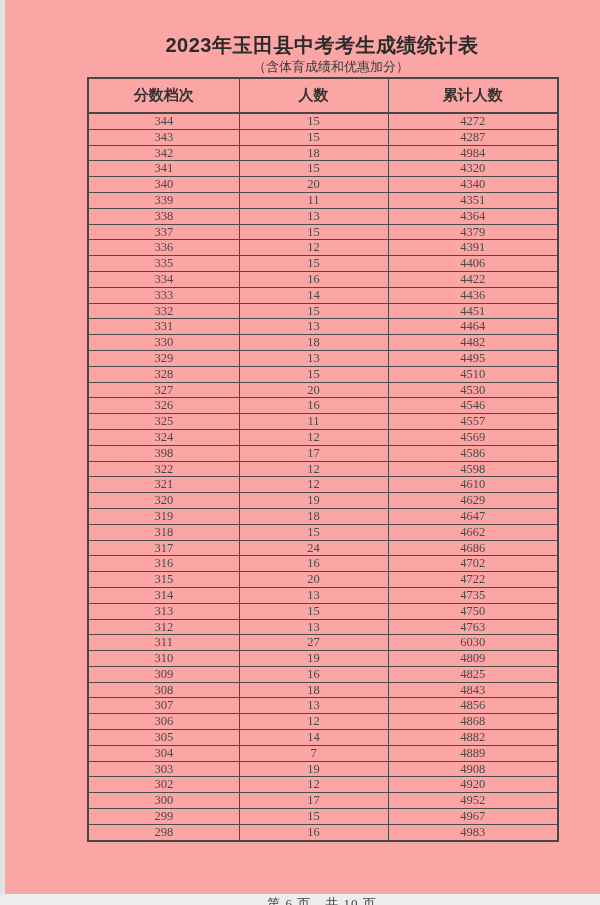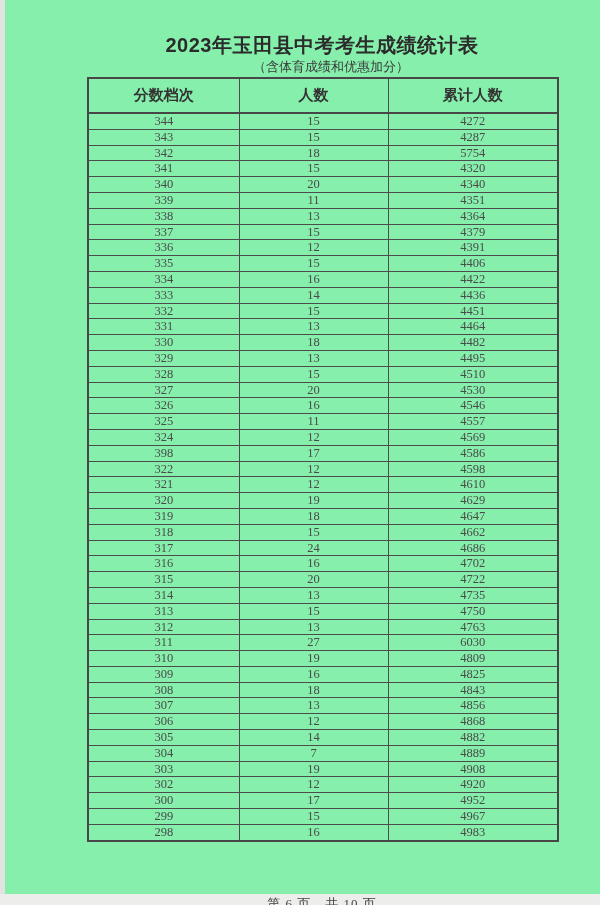--- a/index.html
+++ b/index.html
@@ -5,21 +5,21 @@
   html, body { margin: 0; padding: 0; }
   body {
     width: 600px; height: 905px;
     background: #fbfbfa;
     font-family: "Liberation Sans", "DejaVu Sans", sans-serif;
     position: relative;
     overflow: hidden;
   }
   .page {
     position: absolute; inset: 0;
-    background: #86efac;
+    background: #fca5a5;
   }
   .edge-strip-left {
     position: absolute; left: 0; top: 0;
     width: 5px; height: 100%;
     background: #e2e2e2;
   }
   .edge-strip-bottom {
     position: absolute; left: 0; bottom: 0;
     width: 100%; height: 11px;
     background: #ededec;
@@ -106,21 +106,21 @@
           <td>4272</td>
         </tr>
         <tr>
           <td>343</td>
           <td>15</td>
           <td>4287</td>
         </tr>
         <tr>
           <td>342</td>
           <td>18</td>
-          <td>5754</td>
+          <td>4984</td>
         </tr>
         <tr>
           <td>341</td>
           <td>15</td>
           <td>4320</td>
         </tr>
         <tr>
           <td>340</td>
           <td>20</td>
           <td>4340</td>

